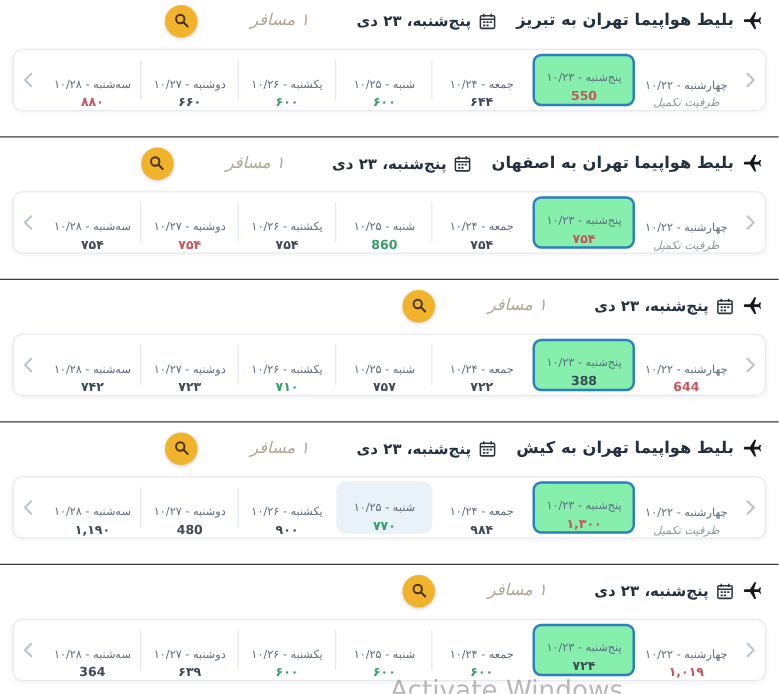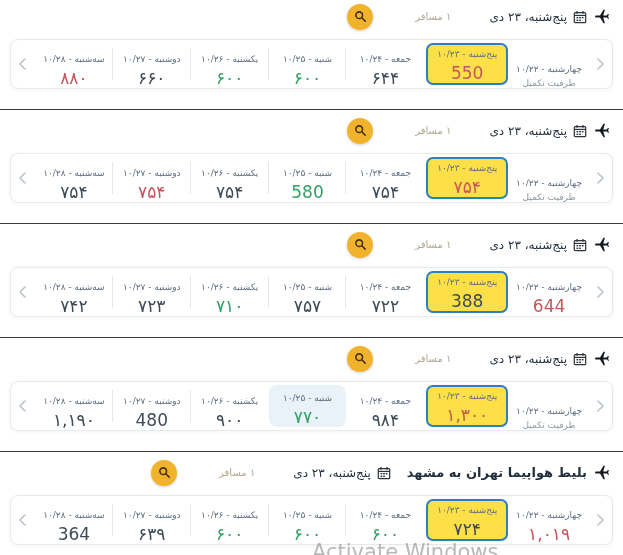--- a/index.html
+++ b/index.html
@@ -12,22 +12,22 @@
     font-family: "DejaVu Sans", sans-serif;
   }
   .route-section { padding: 7px 0 20px; }
   .route-section.first { padding-top: 3px; }
   .route-section:not(.first) { border-top: 1px solid var(--divider, #3b3b3b); }
 
   .route-header { display: flex; align-items: center; padding: 0 12px; height: 27px; }
   .plane-wrap { display: flex; align-items: center; margin-inline-end: 7px; }
   .route-title { font-size: 13px; font-weight: 700; color: var(--title-color, #22303f); margin-inline-end: 16px; white-space: nowrap; }
   .calendar-wrap { display: flex; align-items: center; margin-inline-end: 6px; }
-  .route-date { font-size: 12px; font-weight: 400; color: var(--title-color, #22303f); margin-inline-end: 38px; white-space: nowrap; text-align: right; }
-  .passenger { font-size: 10px; color: var(--passenger-color, #b3a692); margin-inline-end: 42px; white-space: nowrap; }
+  .route-date { font-size: 12px; font-weight: 700; color: var(--title-color, #22303f); margin-inline-end: 38px; white-space: nowrap; text-align: right; }
+  .passenger { font-size: 13px; color: var(--passenger-color, #b3a692); margin-inline-end: 42px; white-space: nowrap; font-style: italic; }
   .search-button {
     width: 26px; height: 26px; border-radius: 50%;
     background: var(--accent-yellow, #f2b32c);
     border: none; display: flex; align-items: center; justify-content: center;
     cursor: pointer; box-shadow: 0 1px 3px rgba(0,0,0,.18); flex: 0 0 auto;
   }
 
   .date-strip {
     margin: 9px 10px 0; height: 50px;
     border: 1px solid var(--card-border, #e6e9ee);
@@ -40,28 +40,28 @@
   .day-cell {
     flex: 1; display: flex; flex-direction: column;
     align-items: center; justify-content: flex-end; gap: 4px;
     position: relative; cursor: pointer; min-width: 0;
   }
   .day-cell:not(:first-child)::before {
     content: ""; position: absolute; inset-inline-start: 0; top: 16%;
     height: 68%; width: 1px; background: #e4e8ed;
   }
   .day-label { font-size: 9px; color: var(--day-label, #5d6e82); white-space: nowrap; }
-  .day-price { font-size: 17px; font-weight: 400; color: var(--price-dark, #3d4a57); white-space: nowrap; }
+  .day-price { font-size: 10px; font-weight: 700; color: var(--price-dark, #3d4a57); white-space: nowrap; }
   .day-price.red   { color: var(--price-red, #c5565c); }
   .day-price.green { color: var(--price-green, #35a066); }
-  .day-cell.soldout .day-price { font-size: 9px; font-weight: 400; color: var(--soldout-text, #8b97a3); }
+  .day-cell.soldout .day-price { font-size: 9px; font-weight: 400; color: var(--soldout-text, #8b97a3); font-style: italic; }
 
   .day-cell.selected {
     border: 2px solid var(--selected-border, #2a80c0);
-    border-radius: 7px; margin: 3px 2px; background: #fde047;
+    border-radius: 7px; margin: 3px 2px; background: #86efac;
   }
   .day-cell.selected::before, .day-cell.selected + .day-cell::before { display: none; }
   .day-cell.highlight {
     background: var(--highlight-bg, #e9f2f8);
     border-radius: 8px; margin: 3px 0;
   }
   .day-cell.highlight::before, .day-cell.highlight + .day-cell::before { display: none; }
 
   .watermark {
     position: absolute; top: 540px; left: 312px;
@@ -73,20 +73,21 @@
 <body>
 
 <main>
   <section class="route-section first">
     <header class="route-header">
       <span class="plane-wrap">
         <svg width="17" height="17" viewBox="0 0 24 24">
           <path transform="rotate(-90 12 12)" fill="#15181c" d="M21.5 15.5v-2l-8-5V3c0-.83-.67-1.5-1.5-1.5S10.5 2.17 10.5 3v5.5l-8 5v2l8-2.5v5.5l-2 1.5V21l3.5-1 3.5 1v-1.5l-2-1.5V13l8 2.5z"></path>
         </svg>
       </span>
+      <h2 class="route-title">بلیط هواپیما تهران به تبریز</h2>
       <span class="calendar-wrap">
         <svg width="14" height="14" viewBox="0 0 16 16">
           <rect x="1.5" y="3" width="13" height="11.5" rx="1.2" fill="none" stroke="#2e343b" stroke-width="1.4"></rect>
           <line x1="1.5" y1="6.2" x2="14.5" y2="6.2" stroke="#2e343b" stroke-width="1.4"></line>
           <line x1="4.6" y1="1.2" x2="4.6" y2="4.2" stroke="#2e343b" stroke-width="1.4"></line>
           <line x1="11.4" y1="1.2" x2="11.4" y2="4.2" stroke="#2e343b" stroke-width="1.4"></line>
           <rect x="4" y="8" width="2" height="1.6" fill="#2e343b"></rect>
           <rect x="7" y="8" width="2" height="1.6" fill="#2e343b"></rect>
           <rect x="10" y="8" width="2" height="1.6" fill="#2e343b"></rect>
           <rect x="4" y="11" width="2" height="1.6" fill="#2e343b"></rect>
@@ -158,20 +159,21 @@
     </div>
   </section>
 
   <section class="route-section">
     <header class="route-header">
       <span class="plane-wrap">
         <svg width="17" height="17" viewBox="0 0 24 24">
           <path transform="rotate(-90 12 12)" fill="#15181c" d="M21.5 15.5v-2l-8-5V3c0-.83-.67-1.5-1.5-1.5S10.5 2.17 10.5 3v5.5l-8 5v2l8-2.5v5.5l-2 1.5V21l3.5-1 3.5 1v-1.5l-2-1.5V13l8 2.5z"></path>
         </svg>
       </span>
+      <h2 class="route-title">بلیط هواپیما تهران به اصفهان</h2>
       <span class="calendar-wrap">
         <svg width="14" height="14" viewBox="0 0 16 16">
           <rect x="1.5" y="3" width="13" height="11.5" rx="1.2" fill="none" stroke="#2e343b" stroke-width="1.4"></rect>
           <line x1="1.5" y1="6.2" x2="14.5" y2="6.2" stroke="#2e343b" stroke-width="1.4"></line>
           <line x1="4.6" y1="1.2" x2="4.6" y2="4.2" stroke="#2e343b" stroke-width="1.4"></line>
           <line x1="11.4" y1="1.2" x2="11.4" y2="4.2" stroke="#2e343b" stroke-width="1.4"></line>
           <rect x="4" y="8" width="2" height="1.6" fill="#2e343b"></rect>
           <rect x="7" y="8" width="2" height="1.6" fill="#2e343b"></rect>
           <rect x="10" y="8" width="2" height="1.6" fill="#2e343b"></rect>
           <rect x="4" y="11" width="2" height="1.6" fill="#2e343b"></rect>
@@ -208,21 +210,21 @@
     <span class="day-price red">۷۵۴</span>
   </div>
 
   <div class="day-cell">
     <span class="day-label">جمعه - ۱۰/۲۴</span>
     <span class="day-price">۷۵۴</span>
   </div>
 
   <div class="day-cell">
     <span class="day-label">شنبه - ۱۰/۲۵</span>
-    <span class="day-price green">580</span>
+    <span class="day-price green">860</span>
   </div>
 
   <div class="day-cell">
     <span class="day-label">یکشنبه - ۱۰/۲۶</span>
     <span class="day-price">۷۵۴</span>
   </div>
 
   <div class="day-cell">
     <span class="day-label">دوشنبه - ۱۰/۲۷</span>
     <span class="day-price red">۷۵۴</span>
@@ -328,20 +330,21 @@
     </div>
   </section>
 
   <section class="route-section">
     <header class="route-header">
       <span class="plane-wrap">
         <svg width="17" height="17" viewBox="0 0 24 24">
           <path transform="rotate(-90 12 12)" fill="#15181c" d="M21.5 15.5v-2l-8-5V3c0-.83-.67-1.5-1.5-1.5S10.5 2.17 10.5 3v5.5l-8 5v2l8-2.5v5.5l-2 1.5V21l3.5-1 3.5 1v-1.5l-2-1.5V13l8 2.5z"></path>
         </svg>
       </span>
+      <h2 class="route-title">بلیط هواپیما تهران به کیش</h2>
       <span class="calendar-wrap">
         <svg width="14" height="14" viewBox="0 0 16 16">
           <rect x="1.5" y="3" width="13" height="11.5" rx="1.2" fill="none" stroke="#2e343b" stroke-width="1.4"></rect>
           <line x1="1.5" y1="6.2" x2="14.5" y2="6.2" stroke="#2e343b" stroke-width="1.4"></line>
           <line x1="4.6" y1="1.2" x2="4.6" y2="4.2" stroke="#2e343b" stroke-width="1.4"></line>
           <line x1="11.4" y1="1.2" x2="11.4" y2="4.2" stroke="#2e343b" stroke-width="1.4"></line>
           <rect x="4" y="8" width="2" height="1.6" fill="#2e343b"></rect>
           <rect x="7" y="8" width="2" height="1.6" fill="#2e343b"></rect>
           <rect x="10" y="8" width="2" height="1.6" fill="#2e343b"></rect>
           <rect x="4" y="11" width="2" height="1.6" fill="#2e343b"></rect>
@@ -413,21 +416,20 @@
     </div>
   </section>
 
   <section class="route-section">
     <header class="route-header">
       <span class="plane-wrap">
         <svg width="17" height="17" viewBox="0 0 24 24">
           <path transform="rotate(-90 12 12)" fill="#15181c" d="M21.5 15.5v-2l-8-5V3c0-.83-.67-1.5-1.5-1.5S10.5 2.17 10.5 3v5.5l-8 5v2l8-2.5v5.5l-2 1.5V21l3.5-1 3.5 1v-1.5l-2-1.5V13l8 2.5z"></path>
         </svg>
       </span>
-      <h2 class="route-title">بلیط هواپیما تهران به مشهد</h2>
       <span class="calendar-wrap">
         <svg width="14" height="14" viewBox="0 0 16 16">
           <rect x="1.5" y="3" width="13" height="11.5" rx="1.2" fill="none" stroke="#2e343b" stroke-width="1.4"></rect>
           <line x1="1.5" y1="6.2" x2="14.5" y2="6.2" stroke="#2e343b" stroke-width="1.4"></line>
           <line x1="4.6" y1="1.2" x2="4.6" y2="4.2" stroke="#2e343b" stroke-width="1.4"></line>
           <line x1="11.4" y1="1.2" x2="11.4" y2="4.2" stroke="#2e343b" stroke-width="1.4"></line>
           <rect x="4" y="8" width="2" height="1.6" fill="#2e343b"></rect>
           <rect x="7" y="8" width="2" height="1.6" fill="#2e343b"></rect>
           <rect x="10" y="8" width="2" height="1.6" fill="#2e343b"></rect>
           <rect x="4" y="11" width="2" height="1.6" fill="#2e343b"></rect>

